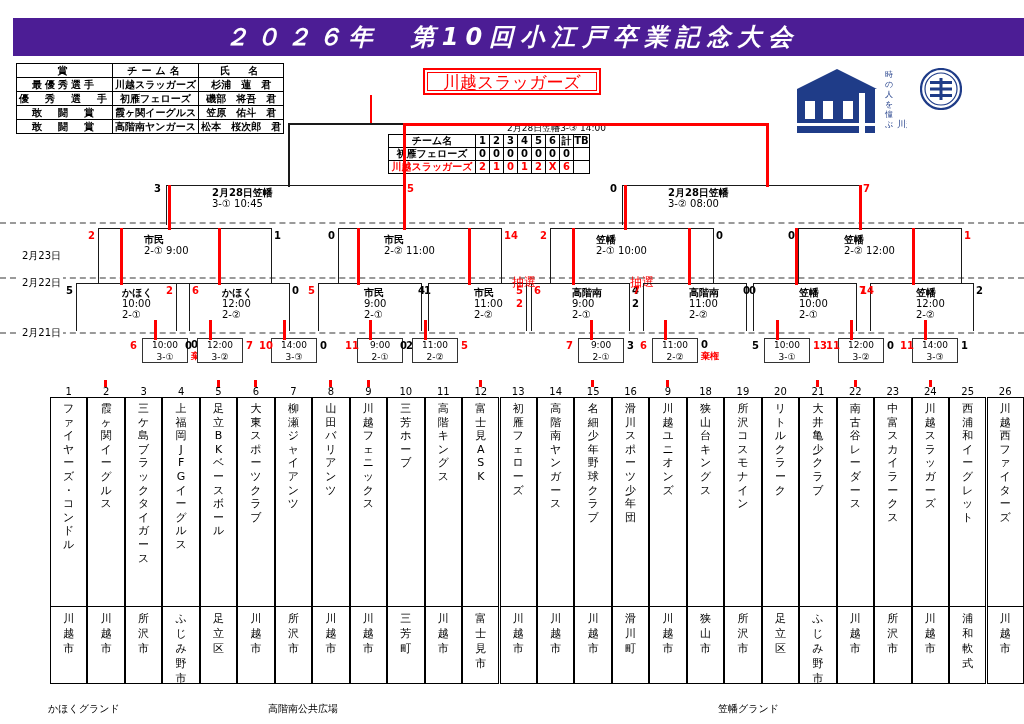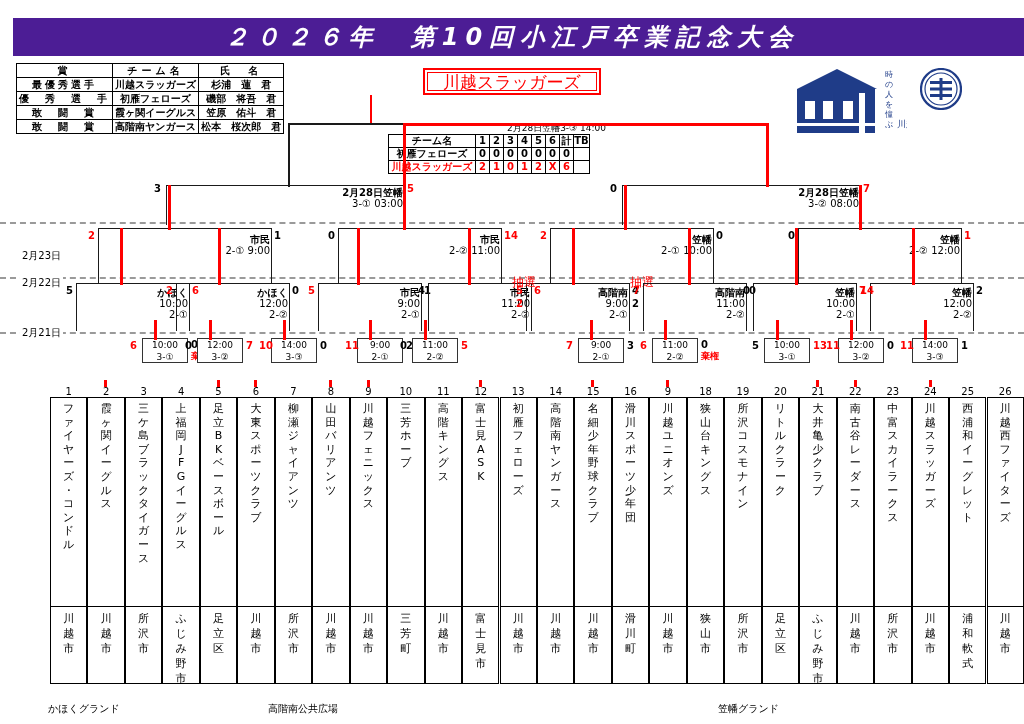--- a/index.html
+++ b/index.html
@@ -41,21 +41,21 @@
   
   .kanban{position:absolute;left:797px;top:63px;width:110px;height:70px;}
   .emblem{position:absolute;left:920px;top:68px;width:42px;height:42px;}
 
   
   .ln{position:absolute;background:#1a1a1a;}
   .lnr{position:absolute;background:#ff0000;}
   .dash{position:absolute;height:0;border-top:2px dashed #9a9a9a;left:0;width:1024px;}
 
   
-  .mbox{position:absolute;text-align:right;font-size:10px;color:#000;line-height:11px;}
+  .mbox{position:absolute;text-align:left;font-size:10px;color:#000;line-height:11px;margin-left:44px;}
   .mbox .v{font-weight:bold;}
   .num{position:absolute;font-size:10px;font-weight:bold;}
   .numk{color:#000;}
   .numr{color:#ff0000;}
 
   
   .sbox{position:absolute;border:1px solid #333;box-sizing:border-box;width:46px;height:25px;
     text-align:center;font-size:9px;line-height:12px;background:#fff;}
   .kiken{position:absolute;color:#ff0000;font-size:9px;font-weight:bold;}
   .chusen{position:absolute;color:#ff0000;font-size:12px;font-weight:normal;}
@@ -867,21 +867,21 @@
       <div><span class="v">笠幡</span></div>
       <div>2-② 12:00</div>
     </div>
     <div class="ln" style="left:798px;top:228px;width:164px;height:1px;"></div>
     <div class="ln" style="left:798px;top:228px;width:1px;height:55px;"></div>
     <div class="ln" style="left:961px;top:228px;width:1px;height:55px;"></div>
     <div class="num numk" style="left:788px;top:230px;">0</div>
     <div class="num numr" style="left:964px;top:230px;">1</div>
     <div class="mbox" style="left:168px;top:187px;width:235px;">
       <div><span class="v">2月28日笠幡</span></div>
-      <div>3-① 03:00</div>
+      <div>3-① 10:45</div>
     </div>
     <div class="ln" style="left:166px;top:185px;width:239px;height:1px;"></div>
     <div class="ln" style="left:166px;top:185px;width:1px;height:40px;"></div>
     <div class="ln" style="left:404px;top:185px;width:1px;height:40px;"></div>
     <div class="num numk" style="left:154px;top:183px;">3</div>
     <div class="num numr" style="left:407px;top:183px;">5</div>
     <div class="mbox" style="left:624px;top:187px;width:235px;">
       <div><span class="v">2月28日笠幡</span></div>
       <div>3-② 08:00</div>
     </div>

